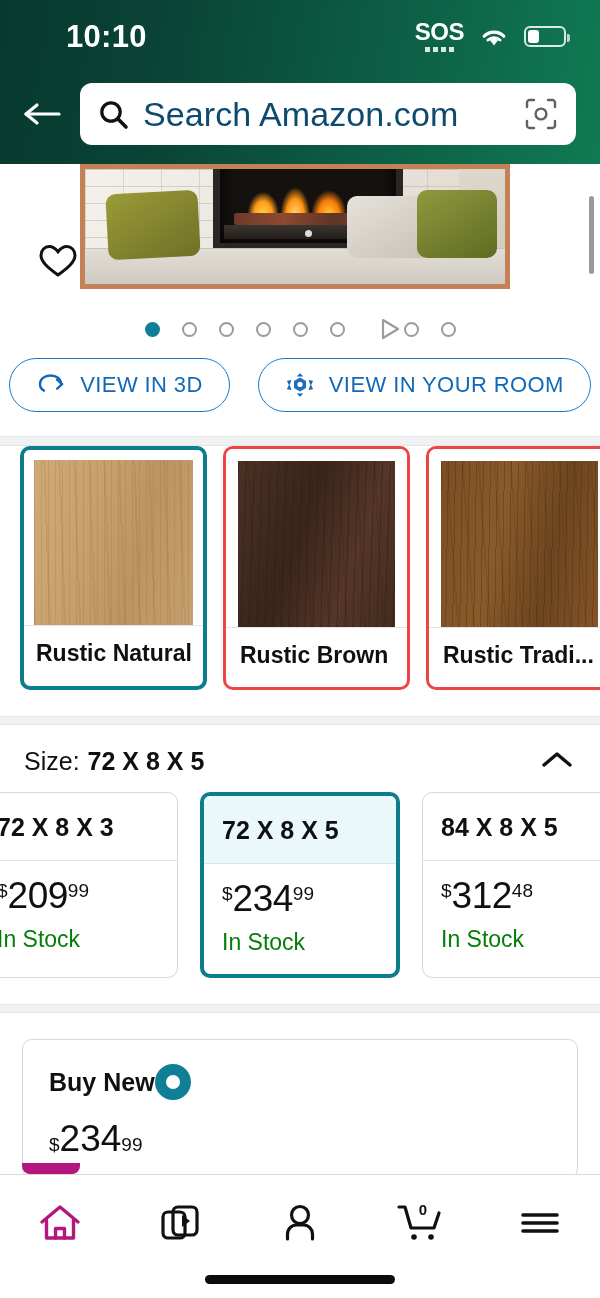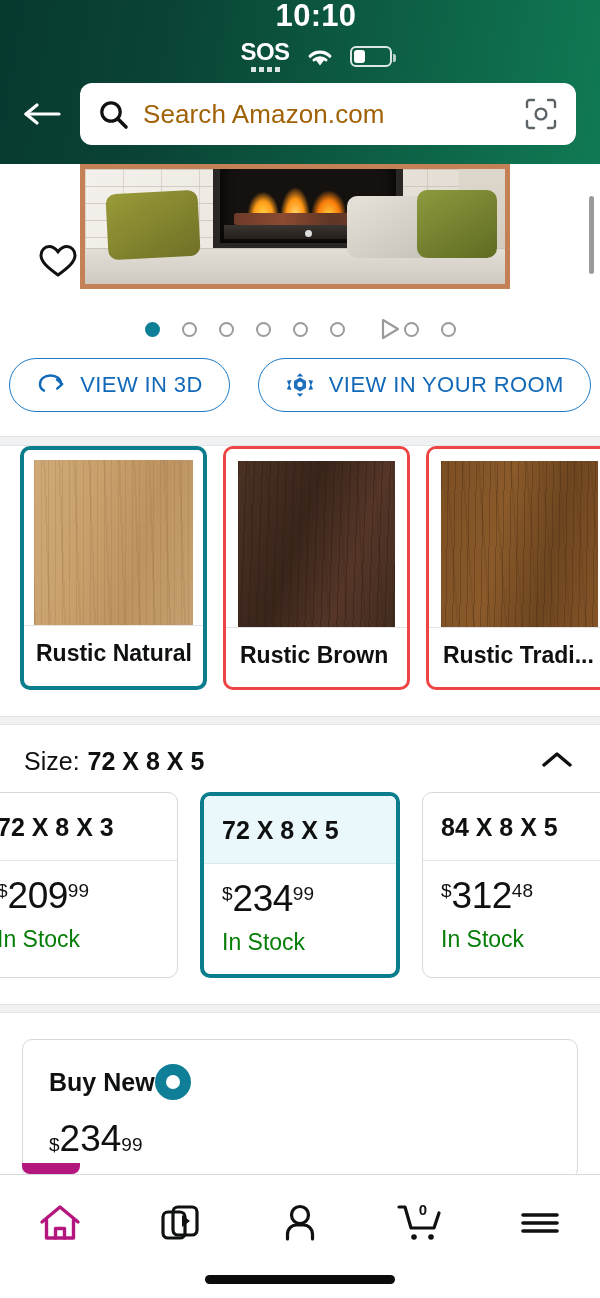--- a/index.html
+++ b/index.html
@@ -14,21 +14,20 @@
   
   .header {
     position:absolute; top:0; left:0; width:600px; height:164px;
     background:linear-gradient(100deg,#07392f 0%,#0a4436 28%,#0d6347 70%,#107a54 100%);
     overflow:hidden;
   }
   .statusbar {
     position:absolute; top:0; left:0; width:600px; height:72px;
     display:flex; align-items:center; justify-content:space-between;
     padding:0 34px 0 66px;
-    flex-direction:column;
   }
   .clock {
     color:#fff; font-size:31px; font-weight:600; letter-spacing:.3px;
     line-height:1;
   }
   .status-right { display:flex; align-items:center; gap:15px; }
   .sos-wrap { display:flex; flex-direction:column; align-items:center; gap:3px; }
   .sos-text {
     color:#fff; font-size:24px; font-weight:700; letter-spacing:-0.5px; line-height:1;
   }
@@ -47,21 +46,21 @@
   }
   .back-btn {
     width:56px; height:56px; display:flex; align-items:center; justify-content:center;
     flex:0 0 auto; cursor:pointer;
   }
   .searchbox {
     flex:1; height:62px; background:#fff; border-radius:12px;
     display:flex; align-items:center; padding:0 18px 0 18px; gap:14px;
   }
   .search-icon { flex:0 0 auto; }
-  .search-ph { flex:1; font-size:26px; color:#a16207; letter-spacing:.1px; }
+  .search-ph { flex:1; font-size:34px; color:#0c4a6e; letter-spacing:.1px; }
   .cam-icon { flex:0 0 auto; }
 
   
   .content { position:absolute; top:164px; left:0; width:600px; height:1010px; background:#fff; }
 
   
   .gallery { position:relative; width:600px; height:142px; overflow:hidden; }
   .hero-img {
     position:absolute; left:80px; top:0; width:430px; height:125px;
     border:5px solid #c48155;

